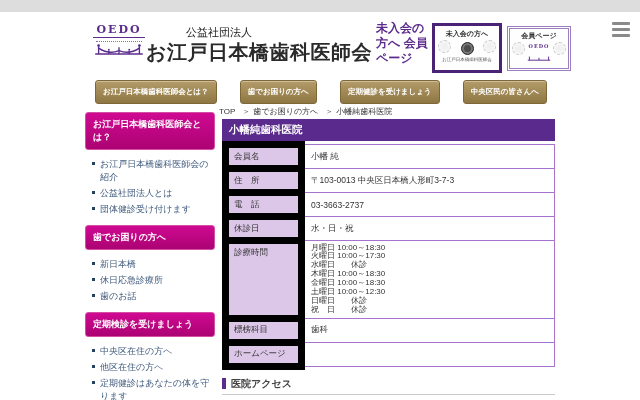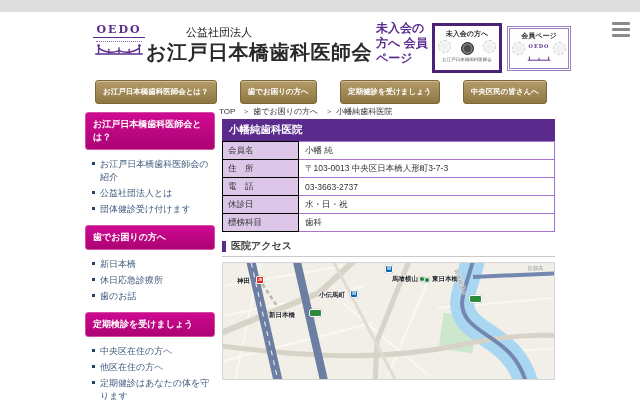--- a/index.html
+++ b/index.html
@@ -45,21 +45,21 @@
   .side-header { background:linear-gradient(#cf0a92,#ac0273); border:1px solid #d44fa4; border-radius:3px;
                  color:#fff; font-size:9px; font-weight:bold; padding:5px 7px; cursor:pointer; }
   .side-list { list-style:none; margin:6px 0 8px 7px; }
   .side-list li { font-size:9px; color:#3f5a7d; padding:1.5px 0; display:flex; align-items:flex-start; cursor:pointer; }
   .side-list li .blt { display:inline-block; width:3px; height:3px; background:#24415e; margin:4px 5px 0 0; flex:none; }
 
   
   .main { position:absolute; left:222px; top:107px; width:333px; }
   .clinic-title { background:#5a2a8c; color:#fff; font-size:10.5px; font-weight:bold; padding:4px 7px; }
   table.clinic { width:100%; border-collapse:collapse; font-size:8.5px; color:#333; }
-  table.clinic th { width:76px; background:#ddc7e8; border:1px solid #000000; font-weight:normal;
+  table.clinic th { width:76px; background:#ddc7e8; border:7px solid #000000; font-weight:normal;
                     text-align:left; vertical-align:top; padding:2.5px 5px; }
   table.clinic td { border:1px solid #a873cf; background:#fff; padding:2.5px 6px; height:12px; }
   td.pre { white-space:pre-line; font-size:8px; line-height:1.12; }
   .access-header { margin-top:7px; display:flex; align-items:center; font-size:10px; font-weight:bold;
                    color:#444; border-bottom:1px solid #c9c9c9; padding-bottom:3px; }
   .access-header .bar { display:inline-block; width:4px; height:11px; background:#5a2a8c; margin-right:5px; }
 
   
   .map { margin-top:5px; position:relative; width:333px; height:118px; overflow:hidden;
          background:#f1efe8; border:1px solid #d5d5d5; cursor:grab; }
@@ -215,22 +215,37 @@
           </tr>
       <tr>
             <th>電　話</th>
             <td>03-3663-2737</td>
           </tr>
       <tr>
             <th>休診日</th>
             <td>水・日・祝</td>
           </tr>
       <tr>
+            <th>診療時間</th>
+            <td class="pre">月曜日 10:00～18:30
+火曜日 10:00～17:30
+水曜日　　休診
+木曜日 10:00～18:30
+金曜日 10:00～18:30
+土曜日 10:00～12:30
+日曜日　　休診
+祝　日　　休診</td>
+          </tr>
+      <tr>
             <th>標榜科目</th>
             <td>歯科</td>
+          </tr>
+      <tr>
+            <th>ホームページ</th>
+            <td></td>
           </tr>
     </tbody>
       </table>
 
     <div class="access-header">
       <span class="bar"></span>
       <span>医院アクセス</span>
     </div>
 
     <div class="map">

